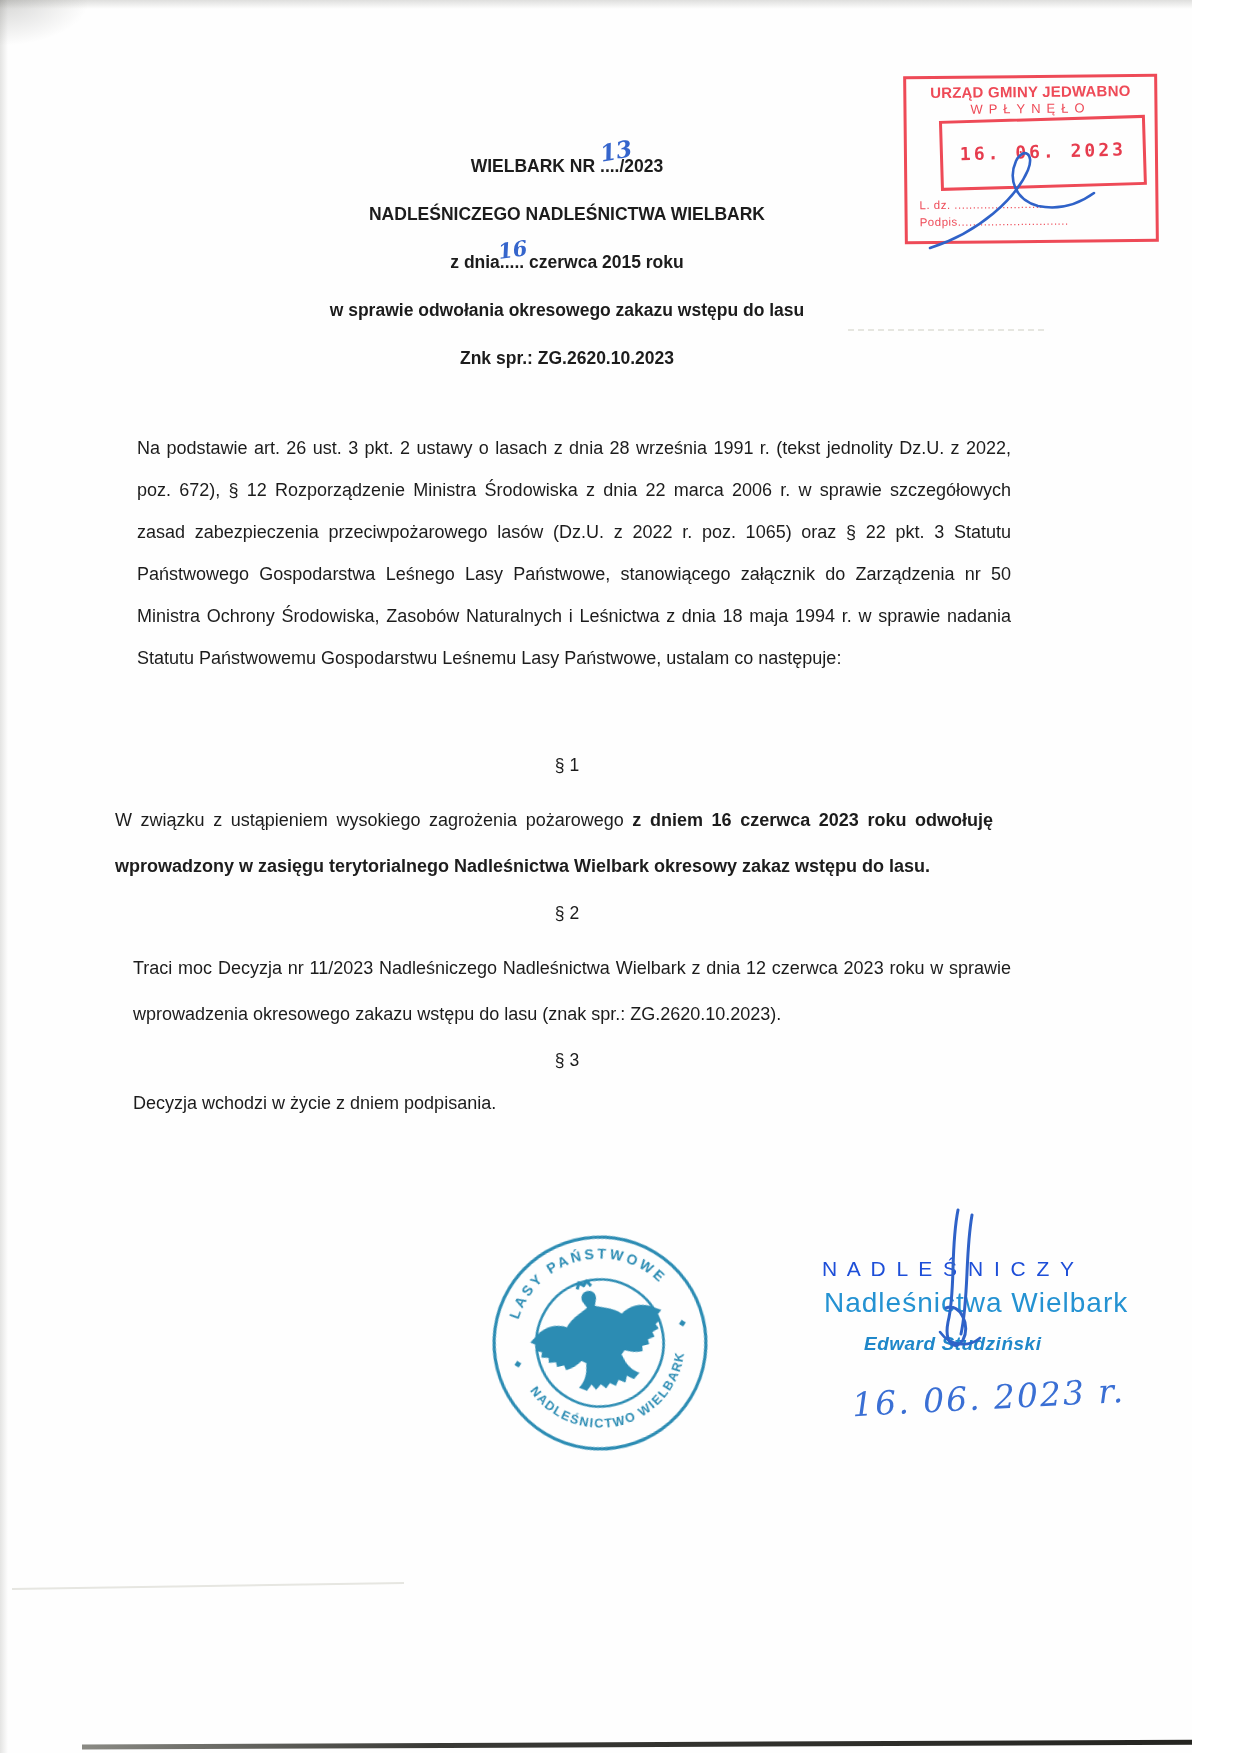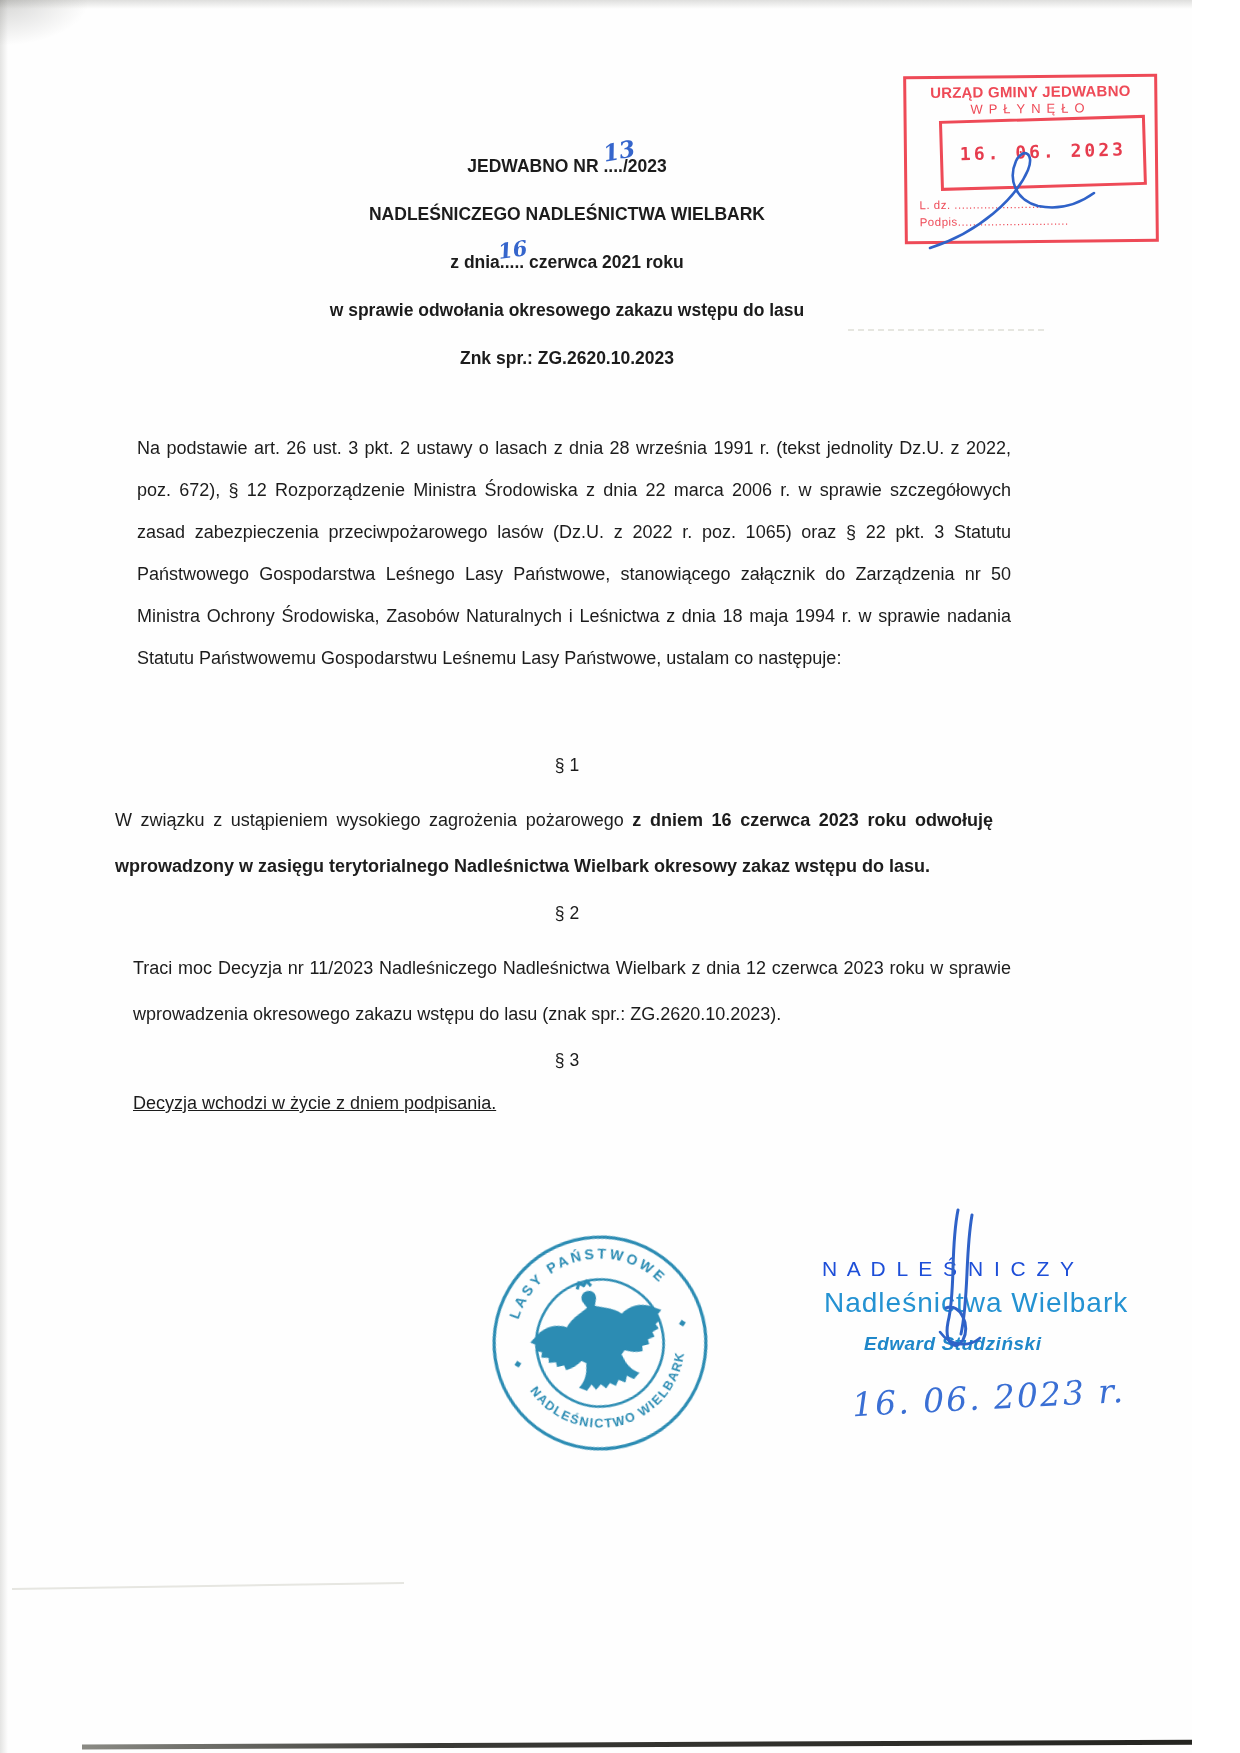--- a/index.html
+++ b/index.html
@@ -34,21 +34,21 @@
   .dots-wrap{position:relative;display:inline-block;}
   .hand{position:absolute;color:#3565cc;font-family:"DejaVu Serif",serif;font-style:italic;font-weight:bold;}
   .hand-13{left:0px;top:-19px;font-size:23px;transform:rotate(-10deg);}
   .hand-16{left:-2px;top:-15px;font-size:21px;transform:rotate(-8deg);}
 
   
   .para{position:absolute;font-size:18px;text-align:justify;margin:0;}
   .intro{left:137px;top:427px;width:874px;line-height:42px;}
   .p1{left:115px;top:797px;width:878px;line-height:46px;}
   .p2{left:133px;top:945px;width:878px;line-height:46px;}
-  .p3{left:133px;top:1093px;width:878px;text-align:left;text-decoration:underline;}
+  .p3{left:133px;top:1093px;width:878px;text-align:left;}
   .sec{position:absolute;left:127px;width:880px;text-align:center;font-size:17.5px;margin:0;}
   .sec1{top:755px;} .sec2{top:903px;} .sec3{top:1050px;}
 
   
   .ostamp{position:absolute;left:484px;top:1227px;width:232px;height:232px;
         transform:rotate(-14deg);opacity:.93;filter:blur(.3px);}
   .ostamp circle{fill:none;stroke:#1d84ae;}
   .ring-top{font-size:14px;font-weight:bold;letter-spacing:3px;fill:#1d84ae;font-family:"Liberation Sans",sans-serif;}
   .ring-bot{font-size:12.5px;font-weight:bold;letter-spacing:1.5px;fill:#1d84ae;font-family:"Liberation Sans",sans-serif;}
   .diam{font-size:9px;fill:#1d84ae;}
@@ -78,27 +78,27 @@
     <div class="office">URZĄD GMINY JEDWABNO</div>
     <div class="wpl">WPŁYNĘŁO</div>
     <div class="datebox">
       <div class="d">16. 06. 2023</div>
     </div>
     <div class="ldz">L. dz. ............................</div>
     <div class="pod">Podpis..............................</div>
   </div>
 
   <div class="t-line" style="top:156px">
-    <span>JEDWABNO NR</span>
+    <span>WIELBARK NR</span>
     <span class="dots-wrap">
       <span class="hand hand-13">13</span><span>....</span></span><span>/2023</span>
   </div>
   <div class="t-line" style="top:204px">NADLEŚNICZEGO NADLEŚNICTWA WIELBARK</div>
   <div class="t-line" style="top:252px">
-    <span>z dnia</span><span class="dots-wrap"><span class="hand hand-16">16</span><span>.....</span></span><span> czerwca 2021 roku</span>
+    <span>z dnia</span><span class="dots-wrap"><span class="hand hand-16">16</span><span>.....</span></span><span> czerwca 2015 roku</span>
   </div>
   <div class="t-line" style="top:300px">w sprawie odwołania okresowego zakazu wstępu do lasu</div>
   <div class="t-line" style="top:348px">Znk spr.: ZG.2620.10.2023</div>
   <div class="dash-art"></div>
 
   <p class="para intro">Na podstawie art. 26 ust. 3 pkt. 2 ustawy o lasach z dnia 28 września 1991 r. (tekst jednolity Dz.U. z 2022, poz. 672), § 12 Rozporządzenie Ministra Środowiska z dnia 22 marca 2006 r. w sprawie szczegółowych zasad zabezpieczenia przeciwpożarowego lasów (Dz.U. z 2022 r. poz. 1065) oraz § 22 pkt. 3 Statutu Państwowego Gospodarstwa Leśnego Lasy Państwowe, stanowiącego załącznik do Zarządzenia nr 50 Ministra Ochrony Środowiska, Zasobów Naturalnych i Leśnictwa z dnia 18 maja 1994 r. w sprawie nadania Statutu Państwowemu Gospodarstwu Leśnemu Lasy Państwowe, ustalam co następuje:</p>
 
   <p class="sec sec1">§ 1</p>
   <p class="para p1"><span>W związku z ustąpieniem wysokiego zagrożenia pożarowego </span><strong>z dniem 16 czerwca 2023 roku odwołuję wprowadzony w zasięgu terytorialnego Nadleśnictwa Wielbark okresowy zakaz wstępu do lasu.</strong></p>
 

